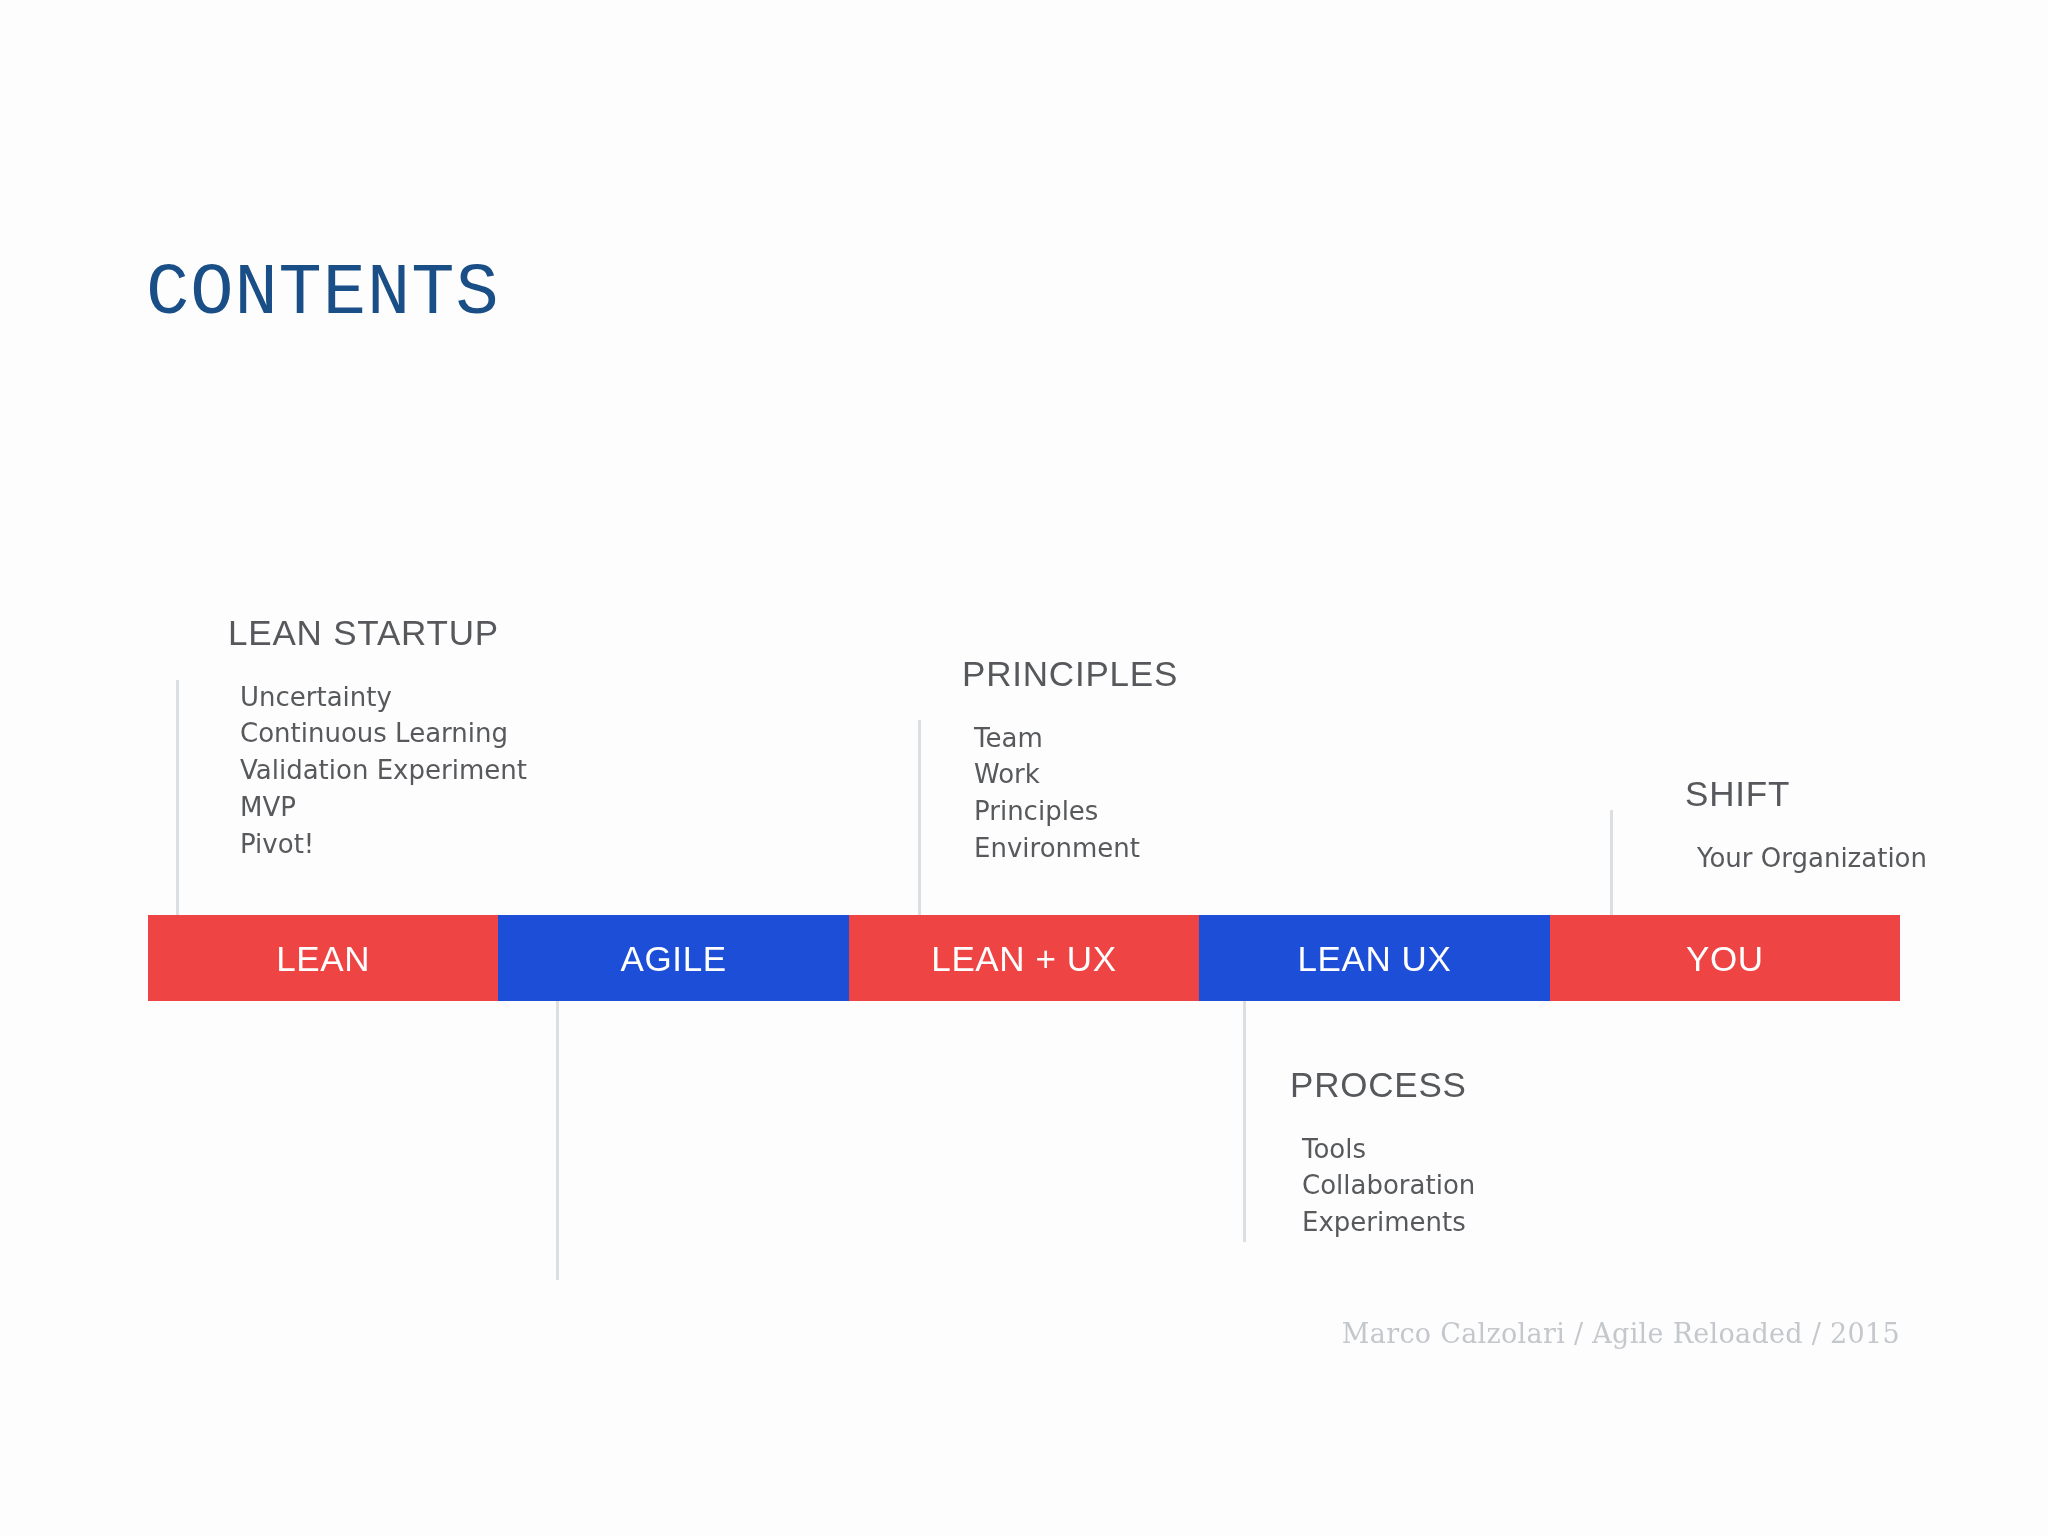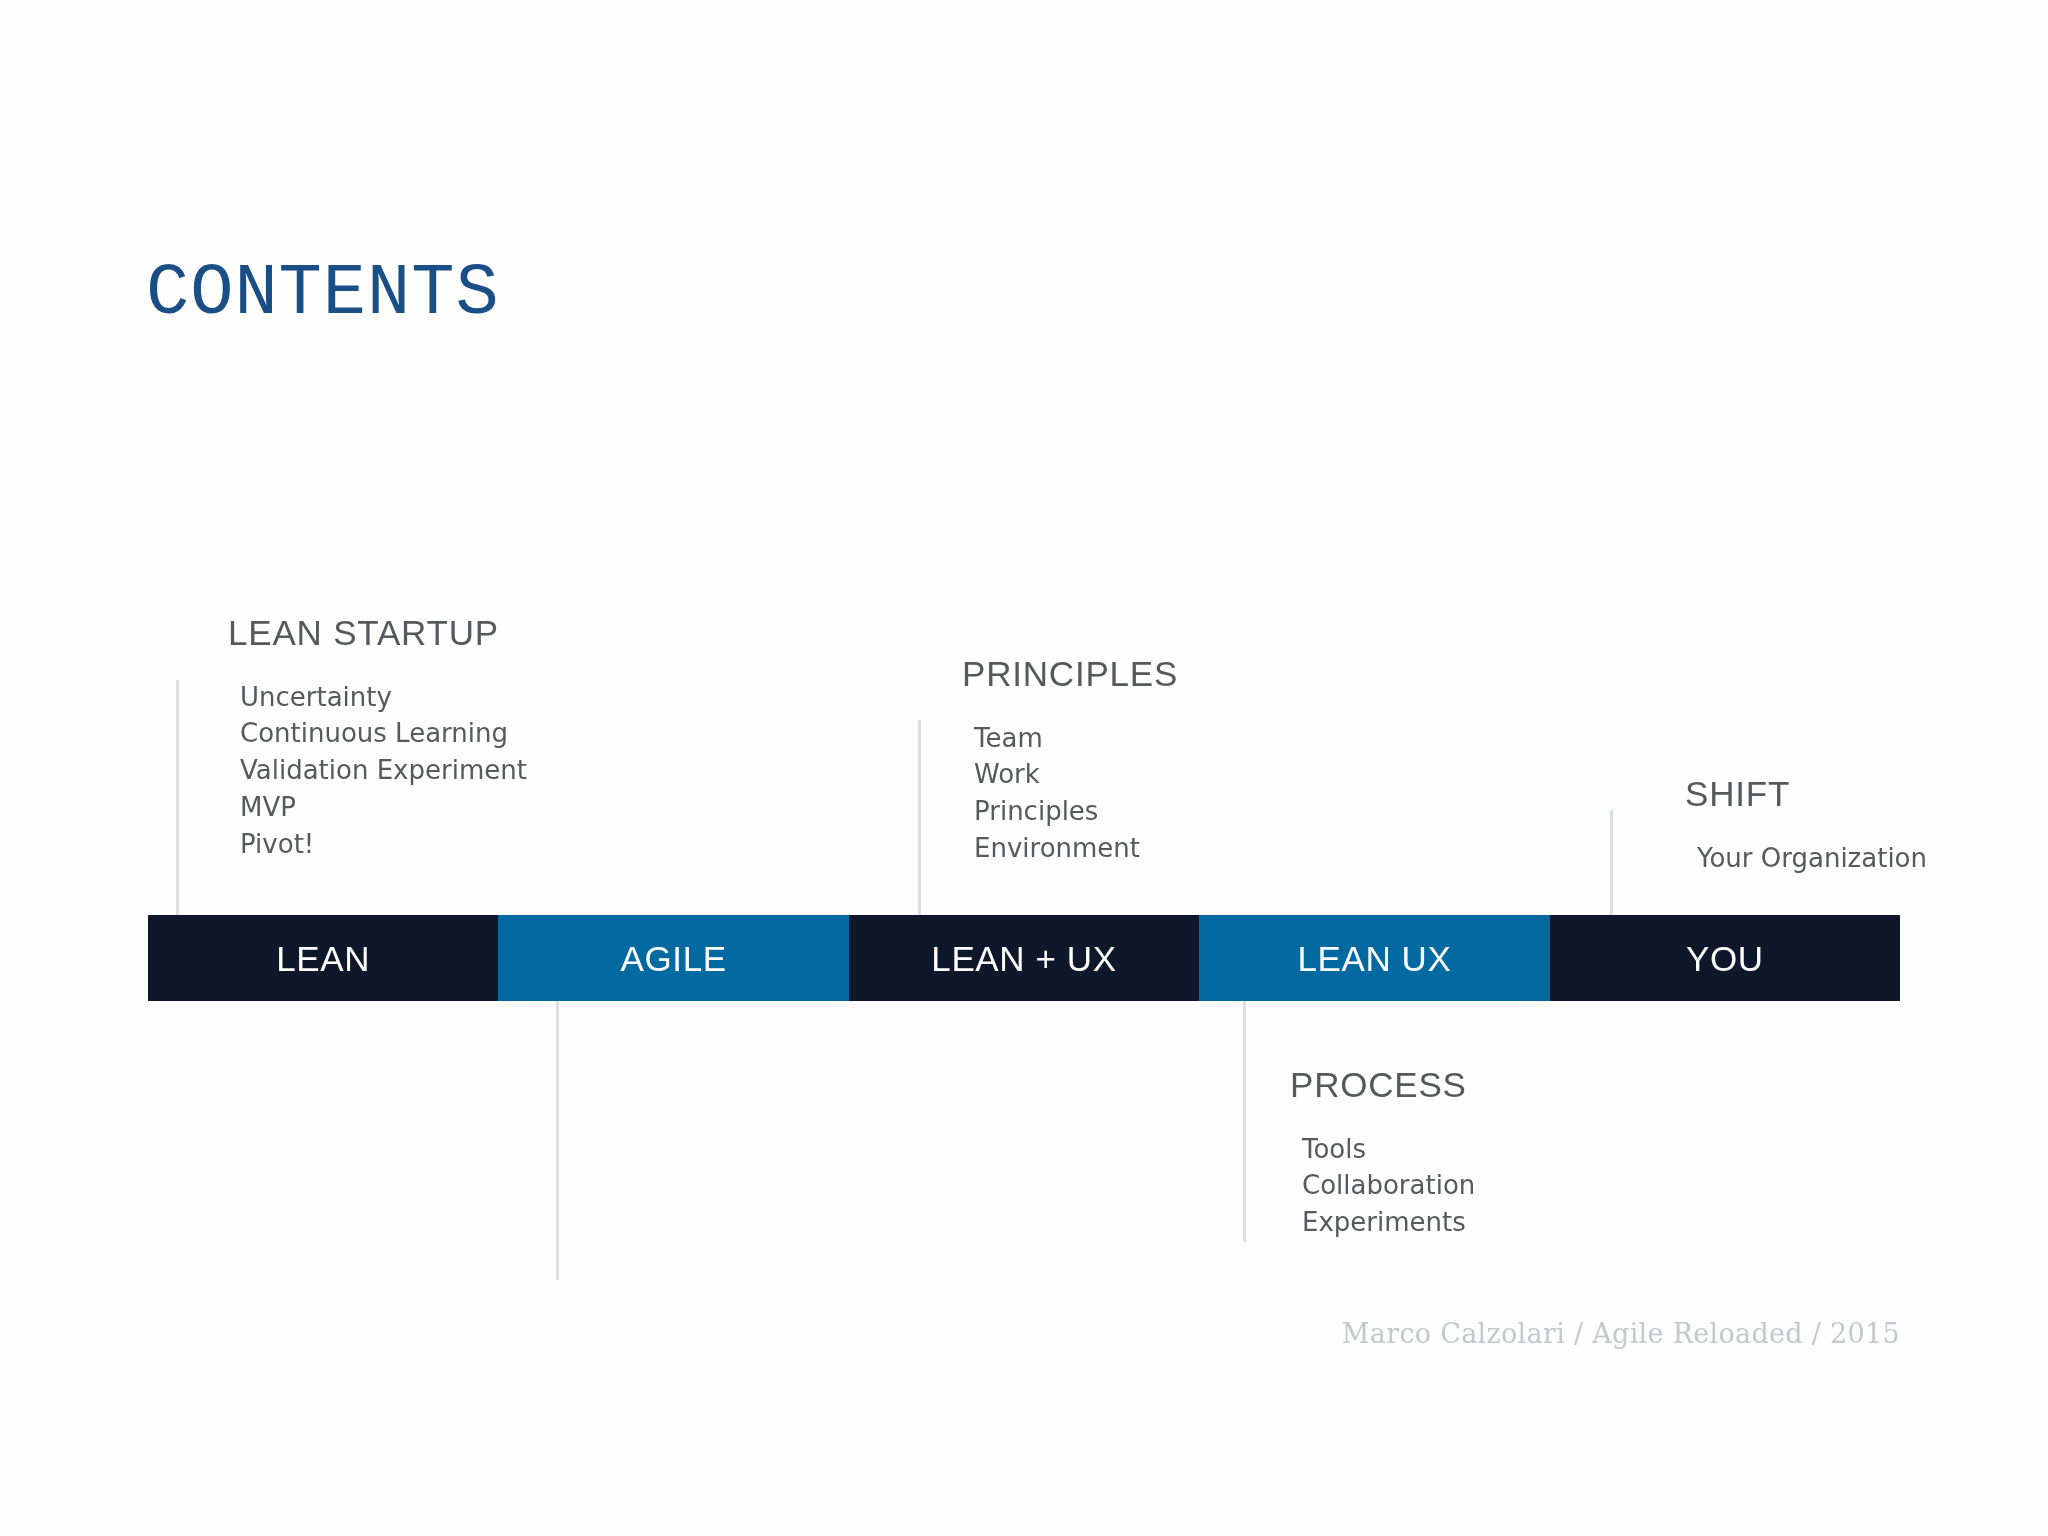--- a/index.html
+++ b/index.html
@@ -48,22 +48,22 @@
     align-items: center;
     justify-content: center;
     color: #ffffff;
     font-family: "Liberation Sans", sans-serif;
     font-size: 35px;
     font-weight: 400;
     letter-spacing: 0.6px;
     line-height: 1;
     white-space: nowrap;
   }
-  .bar-segment.blue  { background: #0f172a; }
-  .bar-segment.teal  { background: #0369a1; }
+  .bar-segment.blue  { background: #ef4444; }
+  .bar-segment.teal  { background: #1d4ed8; }
 
   
   .connector-line {
     position: absolute;
     width: 3px;
     background: #dcdfe2;
   }
   .connector-dot {
     position: absolute;
     width: 17px;

